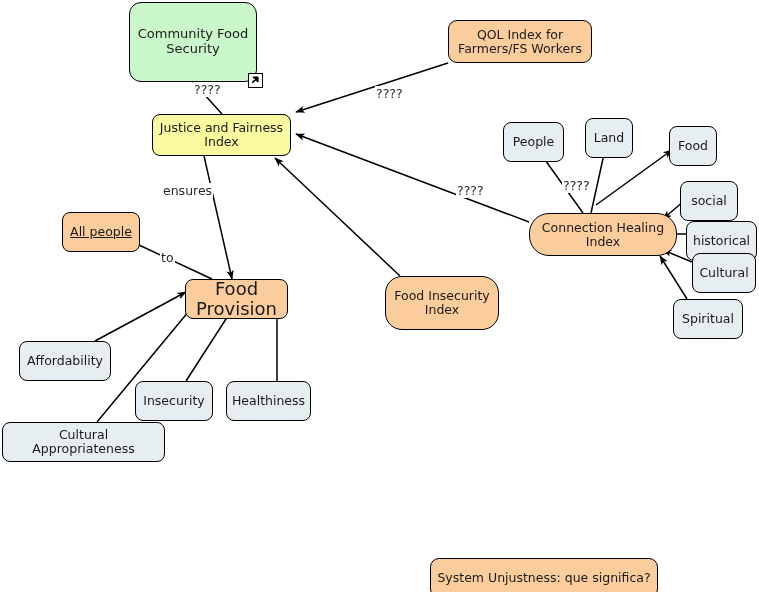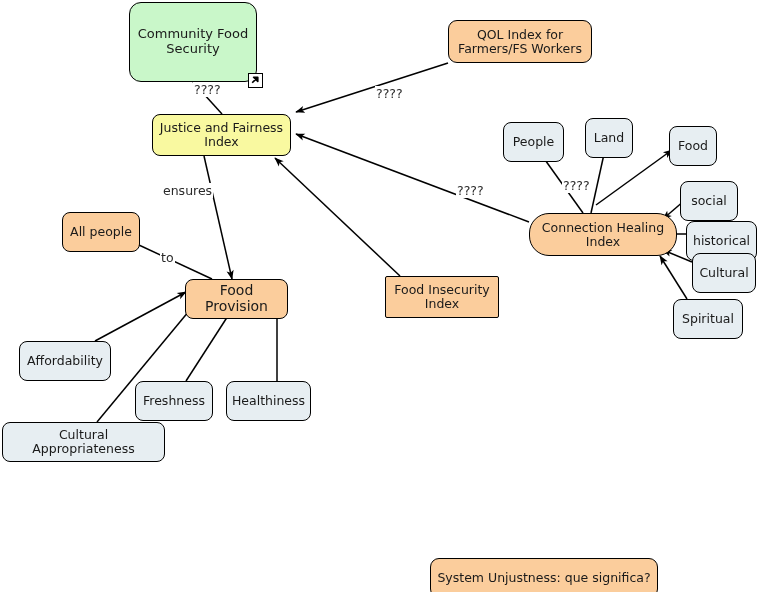--- a/index.html
+++ b/index.html
@@ -110,26 +110,26 @@
 Index</div>
       <div class="node n-blue" style="left: 503px; top: 122px; width: 61px; height: 28px; font-size: 12.5px; border-radius: 8px;">People</div>
       <div class="node n-blue" style="left: 585px; top: 118px; width: 48px; height: 34px; font-size: 12.5px; border-radius: 8px;">Land</div>
       <div class="node n-blue" style="left: 669px; top: 126px; width: 48px; height: 27px; font-size: 12.5px; border-radius: 8px;">Food</div>
       <div class="node n-blue" style="left: 680px; top: 181px; width: 58px; height: 26px; font-size: 12.5px; border-radius: 8px;">social</div>
       <div class="node n-orange" style="left: 529px; top: 213px; width: 148px; height: 43px; font-size: 12.5px; border-radius: 20px;">Connection Healing
 Index</div>
       <div class="node n-blue" style="left: 686px; top: 221px; width: 71px; height: 26px; font-size: 12.5px; border-radius: 8px;">historical</div>
       <div class="node n-blue" style="left: 692px; top: 253px; width: 64px; height: 27px; font-size: 12.5px; border-radius: 8px;">Cultural</div>
       <div class="node n-blue" style="left: 673px; top: 299px; width: 70px; height: 27px; font-size: 12.5px; border-radius: 8px;">Spiritual</div>
-      <div class="node n-orange" style="left: 62px; top: 212px; width: 78px; height: 27px; font-size: 12.5px; border-radius: 8px;">All people</div>
-      <div class="node n-orange" style="left: 185px; top: 279px; width: 103px; height: 34px; font-size: 14px; border-radius: 8px;">Food Provision</div>
-      <div class="node n-orange" style="left: 385px; top: 276px; width: 114px; height: 42px; font-size: 12.5px; border-radius: 2px;">Food Insecurity
+      <div class="node n-orange" style="left: 62px; top: 212px; width: 78px; height: 27px; font-size: 12.5px; border-radius: 8px; text-decoration: underline;">All people</div>
+      <div class="node n-orange" style="left: 185px; top: 279px; width: 103px; height: 34px; font-size: 18px; border-radius: 8px;">Food Provision</div>
+      <div class="node n-orange" style="left: 385px; top: 276px; width: 114px; height: 54px; font-size: 12.5px; border-radius: 17px;">Food Insecurity
 Index</div>
       <div class="node n-blue" style="left: 19px; top: 341px; width: 92px; height: 27px; font-size: 12.5px; border-radius: 8px;">Affordability</div>
-      <div class="node n-blue" style="left: 135px; top: 381px; width: 78px; height: 27px; font-size: 12.5px; border-radius: 8px;">Freshness</div>
+      <div class="node n-blue" style="left: 135px; top: 381px; width: 78px; height: 27px; font-size: 12.5px; border-radius: 8px;">Insecurity</div>
       <div class="node n-blue" style="left: 226px; top: 381px; width: 85px; height: 24px; font-size: 12.5px; border-radius: 8px;">Healthiness</div>
       <div class="node n-blue" style="left: 2px; top: 422px; width: 163px; height: 27px; font-size: 12.5px; border-radius: 8px;">Cultural Appropriateness</div>
       <div class="node n-orange" style="left: 430px; top: 558px; width: 228px; height: 27px; font-size: 12.5px; border-radius: 9px;">System Unjustness: que significa?</div>
     </div>
   <div id="edge-label-layer">
       <div class="edge-label" style="left: 193px; top: 82px; font-size: 12.5px;">????</div>
       <div class="edge-label" style="left: 375px; top: 86px; font-size: 12.5px;">????</div>
       <div class="edge-label" style="left: 456px; top: 183px; font-size: 12.5px;">????</div>
       <div class="edge-label" style="left: 562px; top: 178px; font-size: 12.5px;">????</div>
       <div class="edge-label" style="left: 162px; top: 183px; font-size: 12.5px;">ensures</div>

